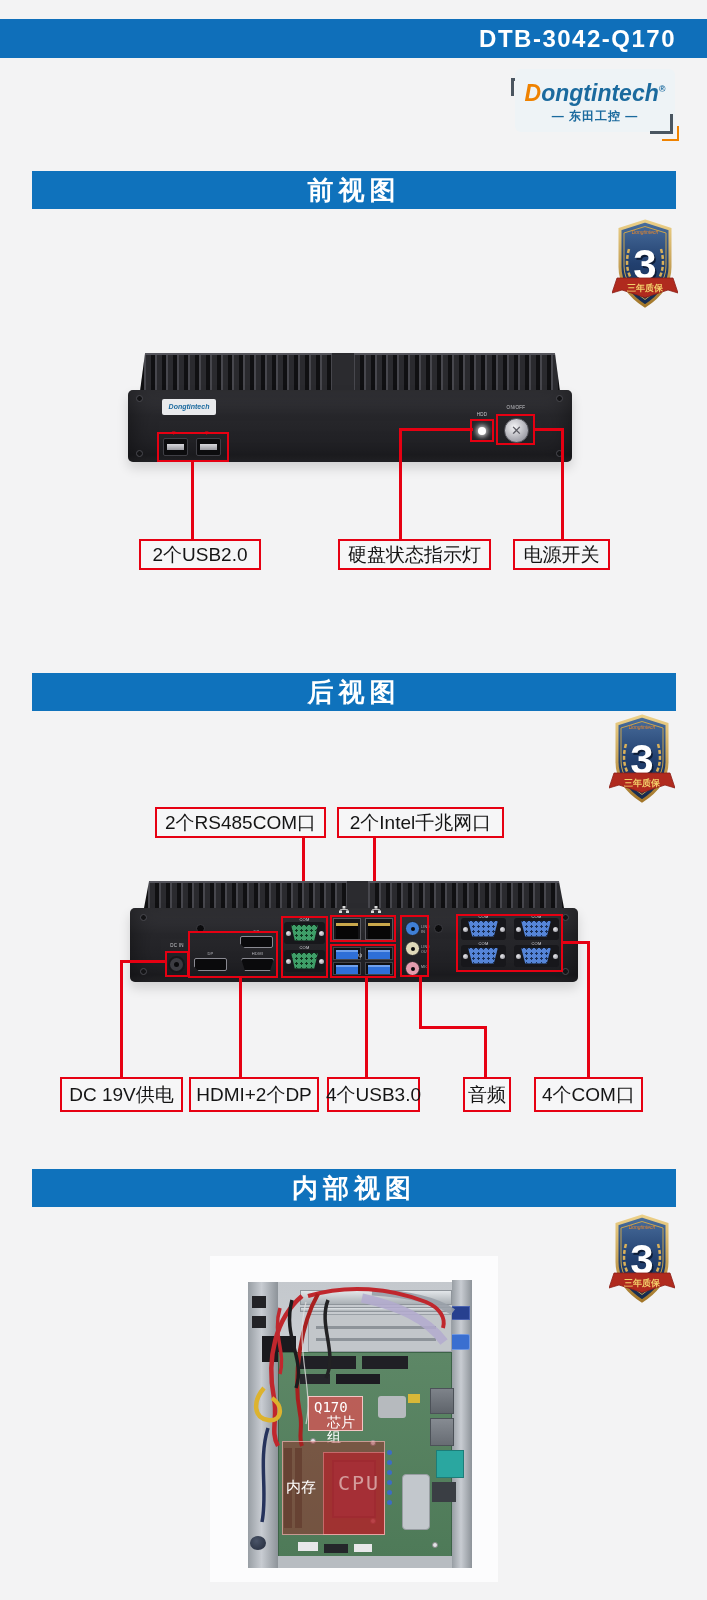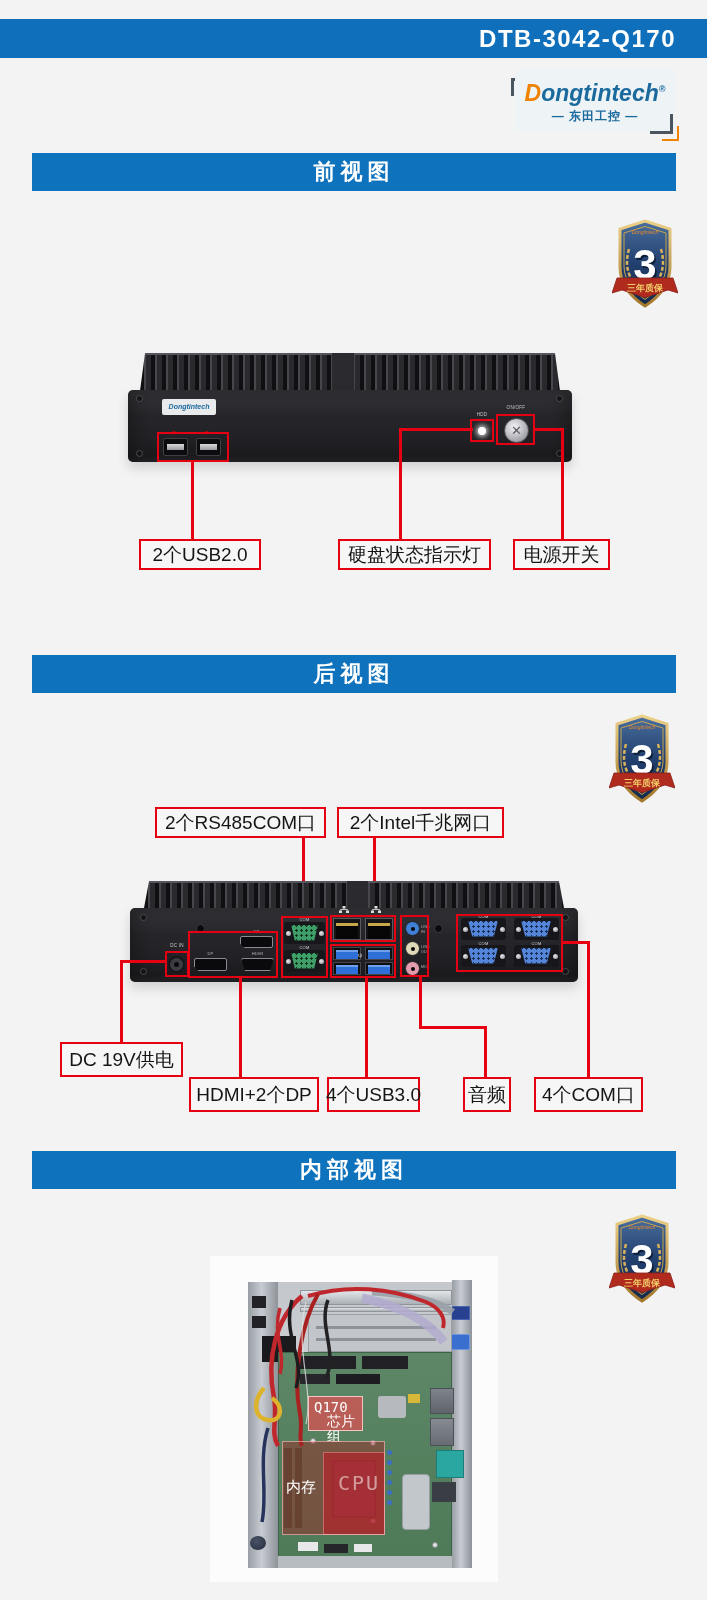--- a/index.html
+++ b/index.html
@@ -21,21 +21,21 @@
   .logo-d{color:#ef8200;}
   .logo-reg{font-size:9px;vertical-align:super;}
   .logo-l2{font-size:12px;font-weight:bold;color:#1b6a9e;line-height:20px;letter-spacing:1px;}
   .brk{position:absolute;}
   .brk-tl-o{left:519px;top:71px;width:13px;height:11px;border-left:2px solid #ef8200;border-top:2px solid #ef8200;}
   .brk-tl-g{left:511px;top:78px;width:17px;height:15px;border-left:3px solid #4a5560;border-top:3px solid #4a5560;}
   .brk-br-g{left:650px;top:114px;width:20px;height:17px;border-right:3px solid #4a5560;border-bottom:3px solid #4a5560;}
   .brk-br-o{left:662px;top:126px;width:15px;height:13px;border-right:2px solid #ef8200;border-bottom:2px solid #ef8200;}
   
   .banner{position:absolute;left:32px;width:644px;height:38px;background:#0f72bc;color:#fff;
-          font-size:22px;font-weight:bold;letter-spacing:5px;text-align:center;line-height:38px;}
+          font-size:26px;font-weight:bold;letter-spacing:5px;text-align:center;line-height:38px;margin-top:18px;}
   
   .badge{position:absolute;width:66px;height:92px;}
   
   .fins{position:absolute;background:repeating-linear-gradient(90deg,#101012 0 4px,#47474d 4px 6px,#2a2a2e 6px 11px);
         border-top:2px solid #55555c;box-sizing:border-box;
         clip-path:polygon(1.2% 0,98.8% 0,100% 100%,0 100%);}
   .fin-gap{position:absolute;background:#2b2b2f;}
   .chassis{position:absolute;background:linear-gradient(180deg,#3b3b40,#27272b 35%,#1f1f23 90%,#2b2b2f);
            border-radius:5px;box-shadow:inset 0 0 26px rgba(0,0,0,.5),0 6px 12px rgba(0,0,0,.14);}
   .screw{position:absolute;width:7px;height:7px;border-radius:50%;background:#141416;border:1px solid #4a4a50;box-sizing:border-box;}
@@ -319,21 +319,21 @@
     <div class="line" style="left:120px;top:960px;width:46px;height:3px;"></div>
     <div class="line" style="left:120px;top:960px;width:3px;height:117px;"></div>
     <div class="line" style="left:239px;top:976px;width:3px;height:101px;"></div>
     <div class="line" style="left:365px;top:976px;width:3px;height:101px;"></div>
     <div class="line" style="left:419px;top:975px;width:3px;height:54px;"></div>
     <div class="line" style="left:419px;top:1026px;width:68px;height:3px;"></div>
     <div class="line" style="left:484px;top:1026px;width:3px;height:51px;"></div>
     <div class="line" style="left:561px;top:941px;width:29px;height:3px;"></div>
     <div class="line" style="left:587px;top:941px;width:3px;height:136px;"></div>
 
-    <div class="callout" style="left:60px;top:1042px;width:123px;height:35px;">DC 19V供电</div>
+    <div class="callout" style="left:60px;top:1077px;width:123px;height:35px;">DC 19V供电</div>
     <div class="callout" style="left:189px;top:1077px;width:130px;height:35px;">HDMI+2个DP</div>
     <div class="callout" style="left:327px;top:1077px;width:93px;height:35px;">4个USB3.0</div>
     <div class="callout" style="left:463px;top:1077px;width:48px;height:35px;">音频</div>
     <div class="callout" style="left:534px;top:1077px;width:109px;height:35px;">4个COM口</div>
   </div>
 
   <div class="photo">
 
     <div class="rail" style="left:38px;top:26px;width:30px;height:286px;"></div>
     <div class="rail" style="left:242px;top:24px;width:20px;height:288px;"></div>
@@ -389,21 +389,21 @@
       <path d="M70,52 C62,78 76,96 70,118" stroke="#c0272d" stroke-width="3.5" fill="none"></path>
       <path d="M82,44 C72,82 96,102 86,132" stroke="#1c1c1e" stroke-width="3.5" fill="none"></path>
       <path d="M118,44 C108,70 128,96 116,122" stroke="#222224" stroke-width="3.5" fill="none"></path>
       <path d="M96,46 C84,92 104,132 96,168" stroke="#e0e0e0" stroke-width="1.2" fill="none" opacity="0.8"></path>
       <path d="M54,132 C42,146 44,162 58,164 C72,166 74,150 62,142" stroke="#ddb32e" stroke-width="4.5" fill="none"></path>
       <path d="M58,172 C48,204 58,236 52,266" stroke="#26335c" stroke-width="3.5" fill="none"></path>
     </svg>
 
     <div class="ovl" style="left:98px;top:140px;width:55px;height:35px;background:rgba(210,85,85,0.8);border:1px solid rgba(255,215,215,0.85);">
       <div class="ovl-text" style="font-size:14px;line-height:16px;padding:2px 0 0 5px;">Q170</div>
-      <div class="ovl-text" style="font-size:14px;line-height:15px;padding-left:18px;font-family:Liberation Mono, monospace;">芯片组</div>
+      <div class="ovl-text" style="font-size:14px;line-height:15px;padding-left:18px;">芯片组</div>
     </div>
     <div class="ovl" style="left:113px;top:196px;width:62px;height:83px;background:rgba(195,35,48,0.7);border:1px solid rgba(255,210,210,0.7);">
       <div class="ovl-text" style="position:absolute;left:14px;top:18px;font-size:20px;letter-spacing:2px;">CPU</div>
     </div>
     <div class="ovl" style="left:72px;top:185px;width:103px;height:94px;background:rgba(160,35,35,0.45);border:1px solid rgba(255,200,200,0.6);">
       <div class="ovl-text" style="position:absolute;left:3px;top:36px;font-size:15px;">内存</div>
     </div>
   </div>
 
 </div>

